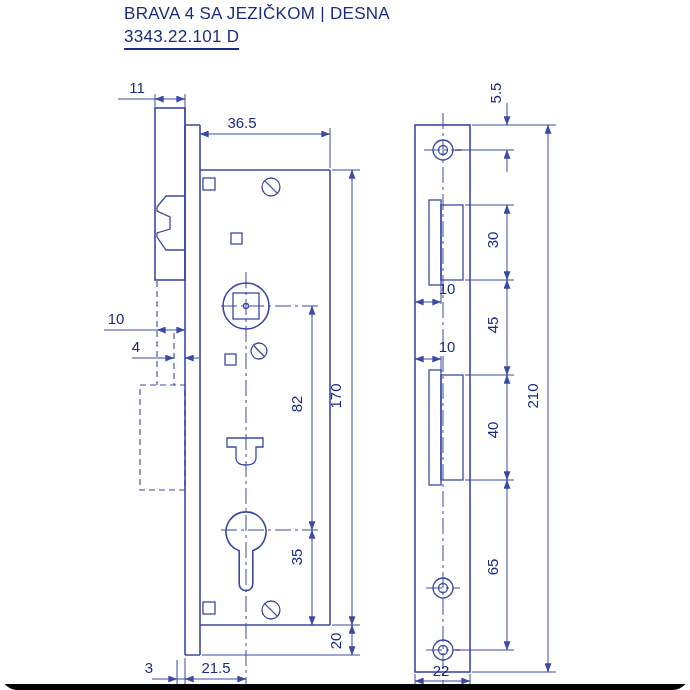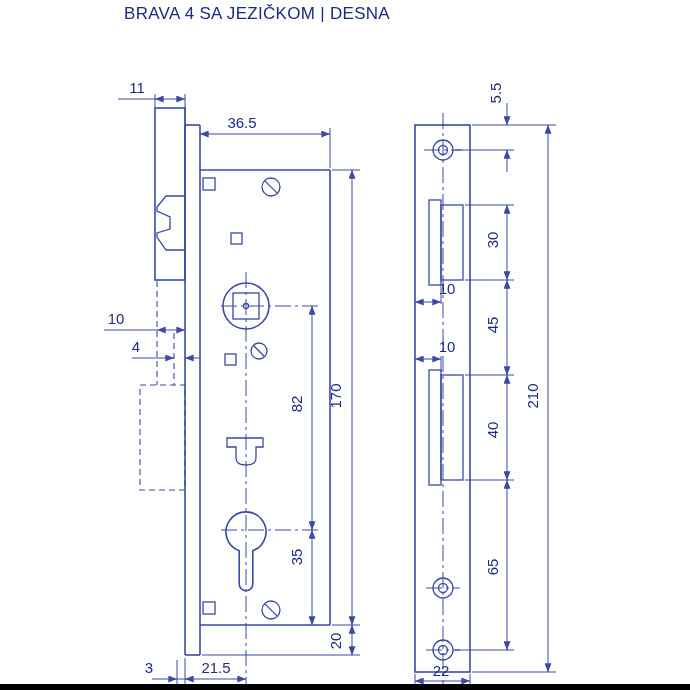--- a/index.html
+++ b/index.html
@@ -1,36 +1,37 @@
 <!DOCTYPE html>
 <html><head>
 <meta charset="utf-8">
 <style>
   html,body{margin:0;padding:0;background:#fff;}
   .stage{position:relative;width:690px;height:690px;background:#ffffff;overflow:hidden;
-         font-family:"Liberation Sans",sans-serif;}
+         font-family:"Liberation Sans",sans-serif;border-radius:18px;}
   .hdr{position:absolute;left:124px;top:4px;color:#1c2b82;font-size:17px;letter-spacing:.3px;}
   .pn{position:absolute;left:124px;top:27px;color:#1c2b82;font-size:17px;letter-spacing:.3px;
       border-bottom:2px solid #1c2b82;padding-bottom:1px;}
   svg{position:absolute;left:0;top:0;}
   svg text{font-family:"Liberation Sans",sans-serif;font-size:15px;fill:#1c2b82;stroke:none;}
   .bar{position:absolute;left:0;bottom:0;width:690px;height:6px;background:#000;}
   .outline{stroke:#3b4aa4;fill:none;stroke-width:1.6;}
   .detail{stroke:#3b4aa4;fill:none;stroke-width:1.3;}
   .dim{stroke:#3b4aa4;fill:none;stroke-width:1;}
   .ext{stroke:#3b4aa4;fill:none;stroke-width:1;}
   .hid{stroke:#3b4aa4;fill:none;stroke-width:1.1;stroke-dasharray:6 4;}
   .cl{stroke:#3b4aa4;fill:none;stroke-width:1;stroke-dasharray:16 4 3 4;}
 </style>
 </head>
 <body>
 
 <div class="stage">
 
   <div class="hdr">BRAVA 4 SA JEZIČKOM | DESNA</div>
+  <div class="pn">3343.22.101 D</div>
 
   <svg width="690" height="690" viewBox="0 0 690 690">
     <defs>
       <marker id="mE" markerUnits="userSpaceOnUse" markerWidth="9" markerHeight="7" refX="8.7" refY="3.5" orient="auto">
         <path d="M0 0 L9 3.5 L0 7 Z" fill="#3b4aa4"></path>
       </marker>
       <marker id="mS" markerUnits="userSpaceOnUse" markerWidth="9" markerHeight="7" refX="0.3" refY="3.5" orient="auto">
         <path d="M9 0 L0 3.5 L9 7 Z" fill="#3b4aa4"></path>
       </marker>
     </defs>

